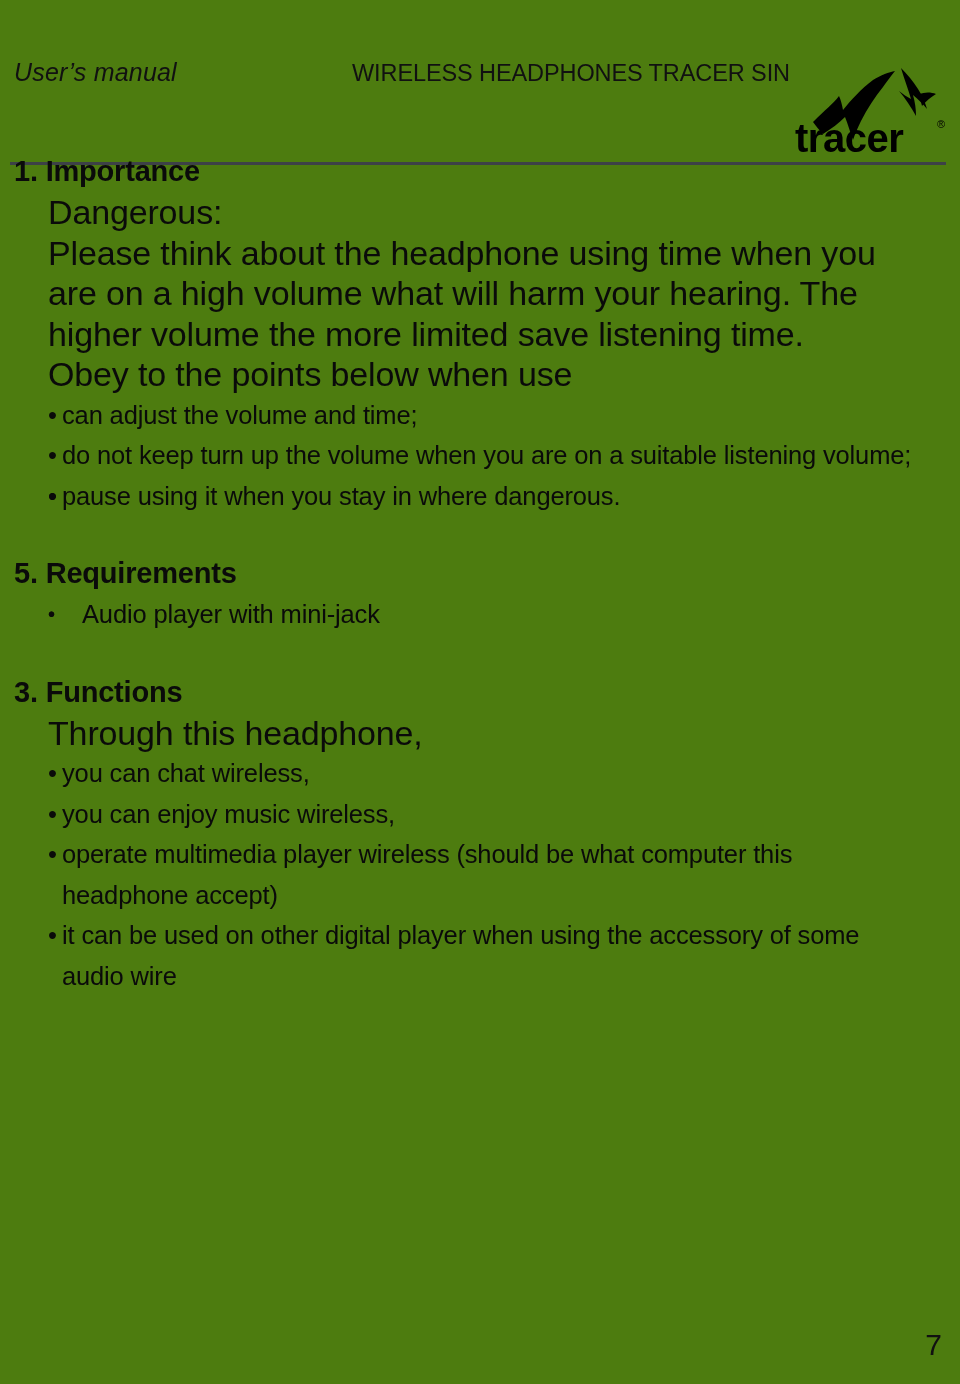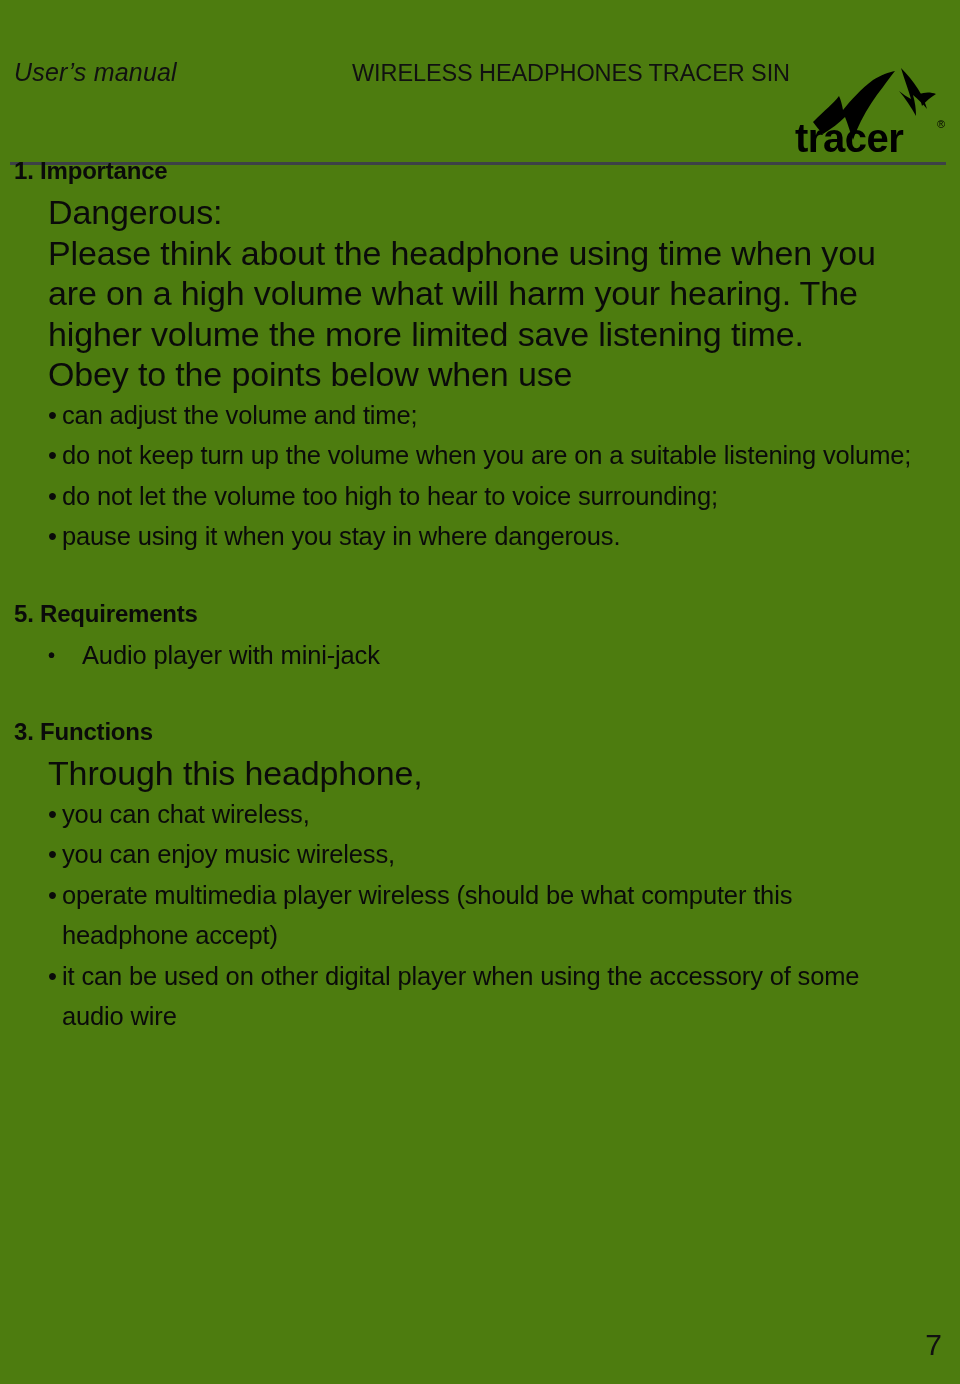--- a/index.html
+++ b/index.html
@@ -75,21 +75,21 @@
   .content {
     position: absolute;
     left: 0;
     top: 150px;
     width: 960px;
   }
 
   .sec-heading {
     margin: 0;
     padding: 0 0 0 14px;
-    font-size: 24px;
+    font-size: 29px;
     font-weight: bold;
     line-height: 42px;
     letter-spacing: -0.2px;
   }
 
   .para {
     margin: 0;
     padding-left: 48px;
     padding-right: 40px;
     font-size: 34px;
@@ -188,21 +188,20 @@
       <li>
         <span class="bullet">•</span>
         <span>can adjust the volume and time;</span>
       </li>
       <li>
         <span class="bullet">•</span>
         <span>do not keep turn up the volume when you are on a suitable listening volume;</span>
       </li>
       <li>
         <span class="bullet">•</span>
-        <span>do not let the volume too high to hear to voice surrounding;</span>
       </li>
       <li>
         <span class="bullet">•</span>
         <span>pause using it when you stay in where dangerous.</span>
       </li>
     </ul>
 
     <div class="gap-lg"></div>
 
     <h2 class="sec-heading">5. Requirements</h2>

